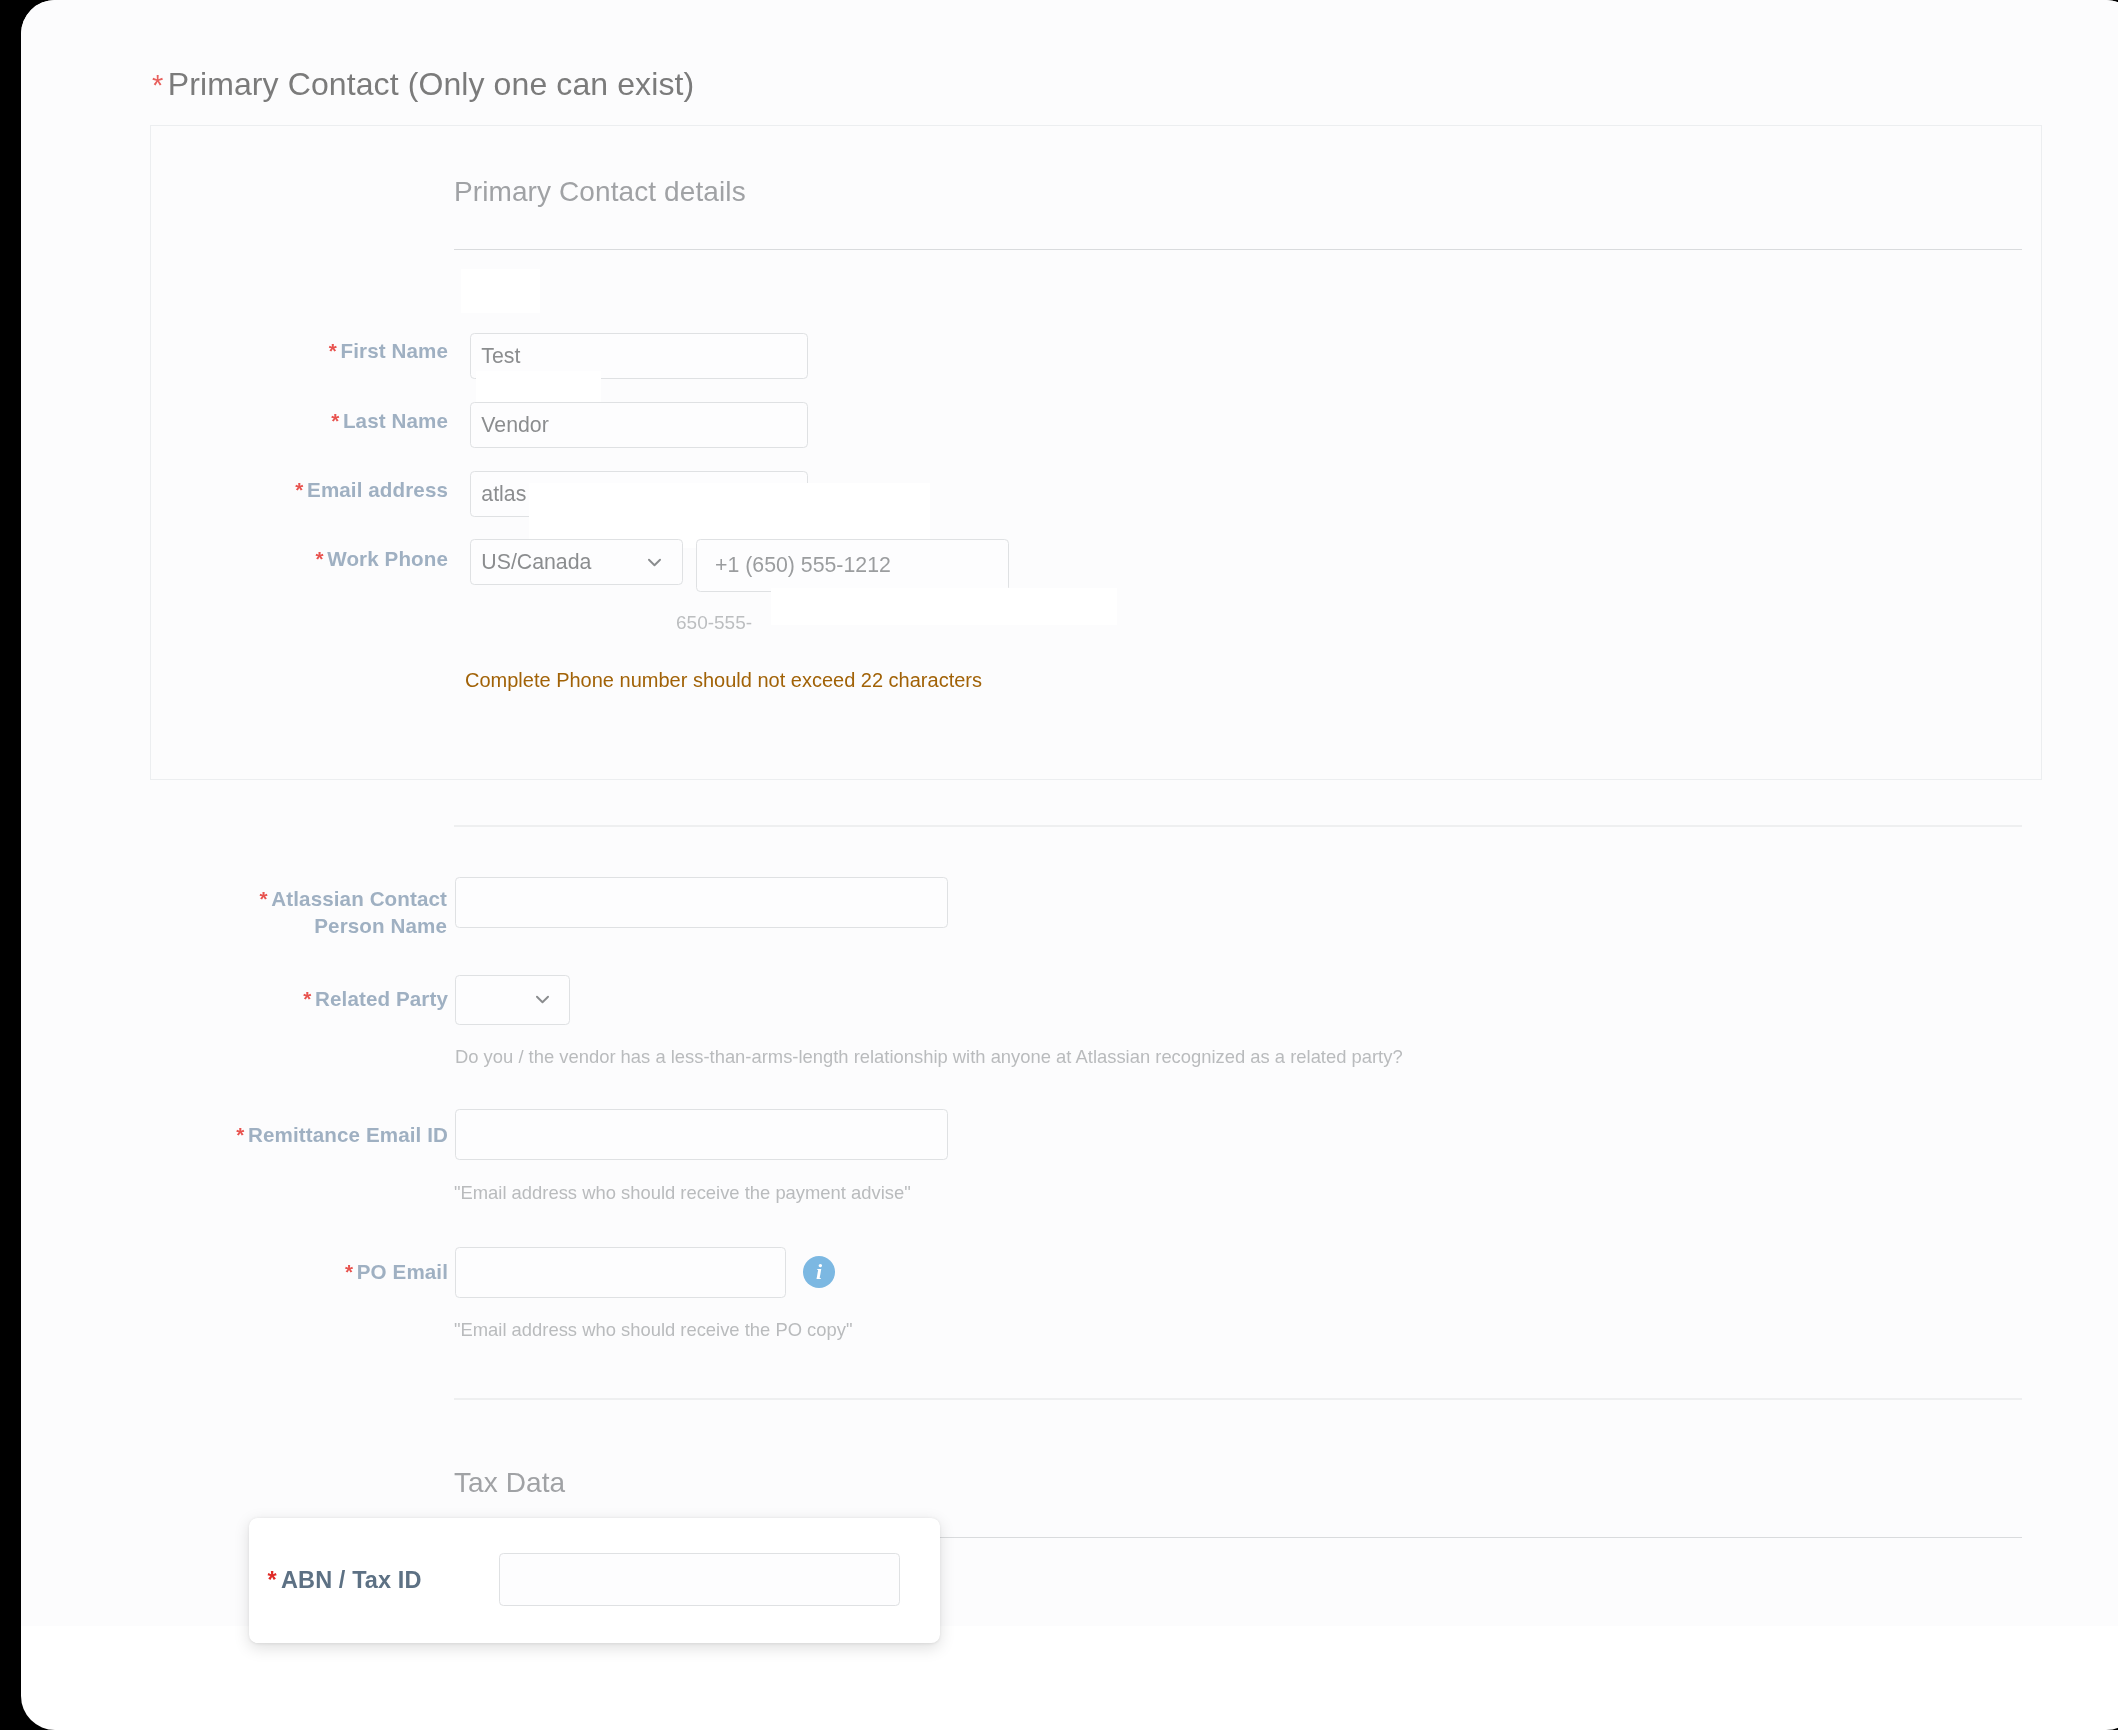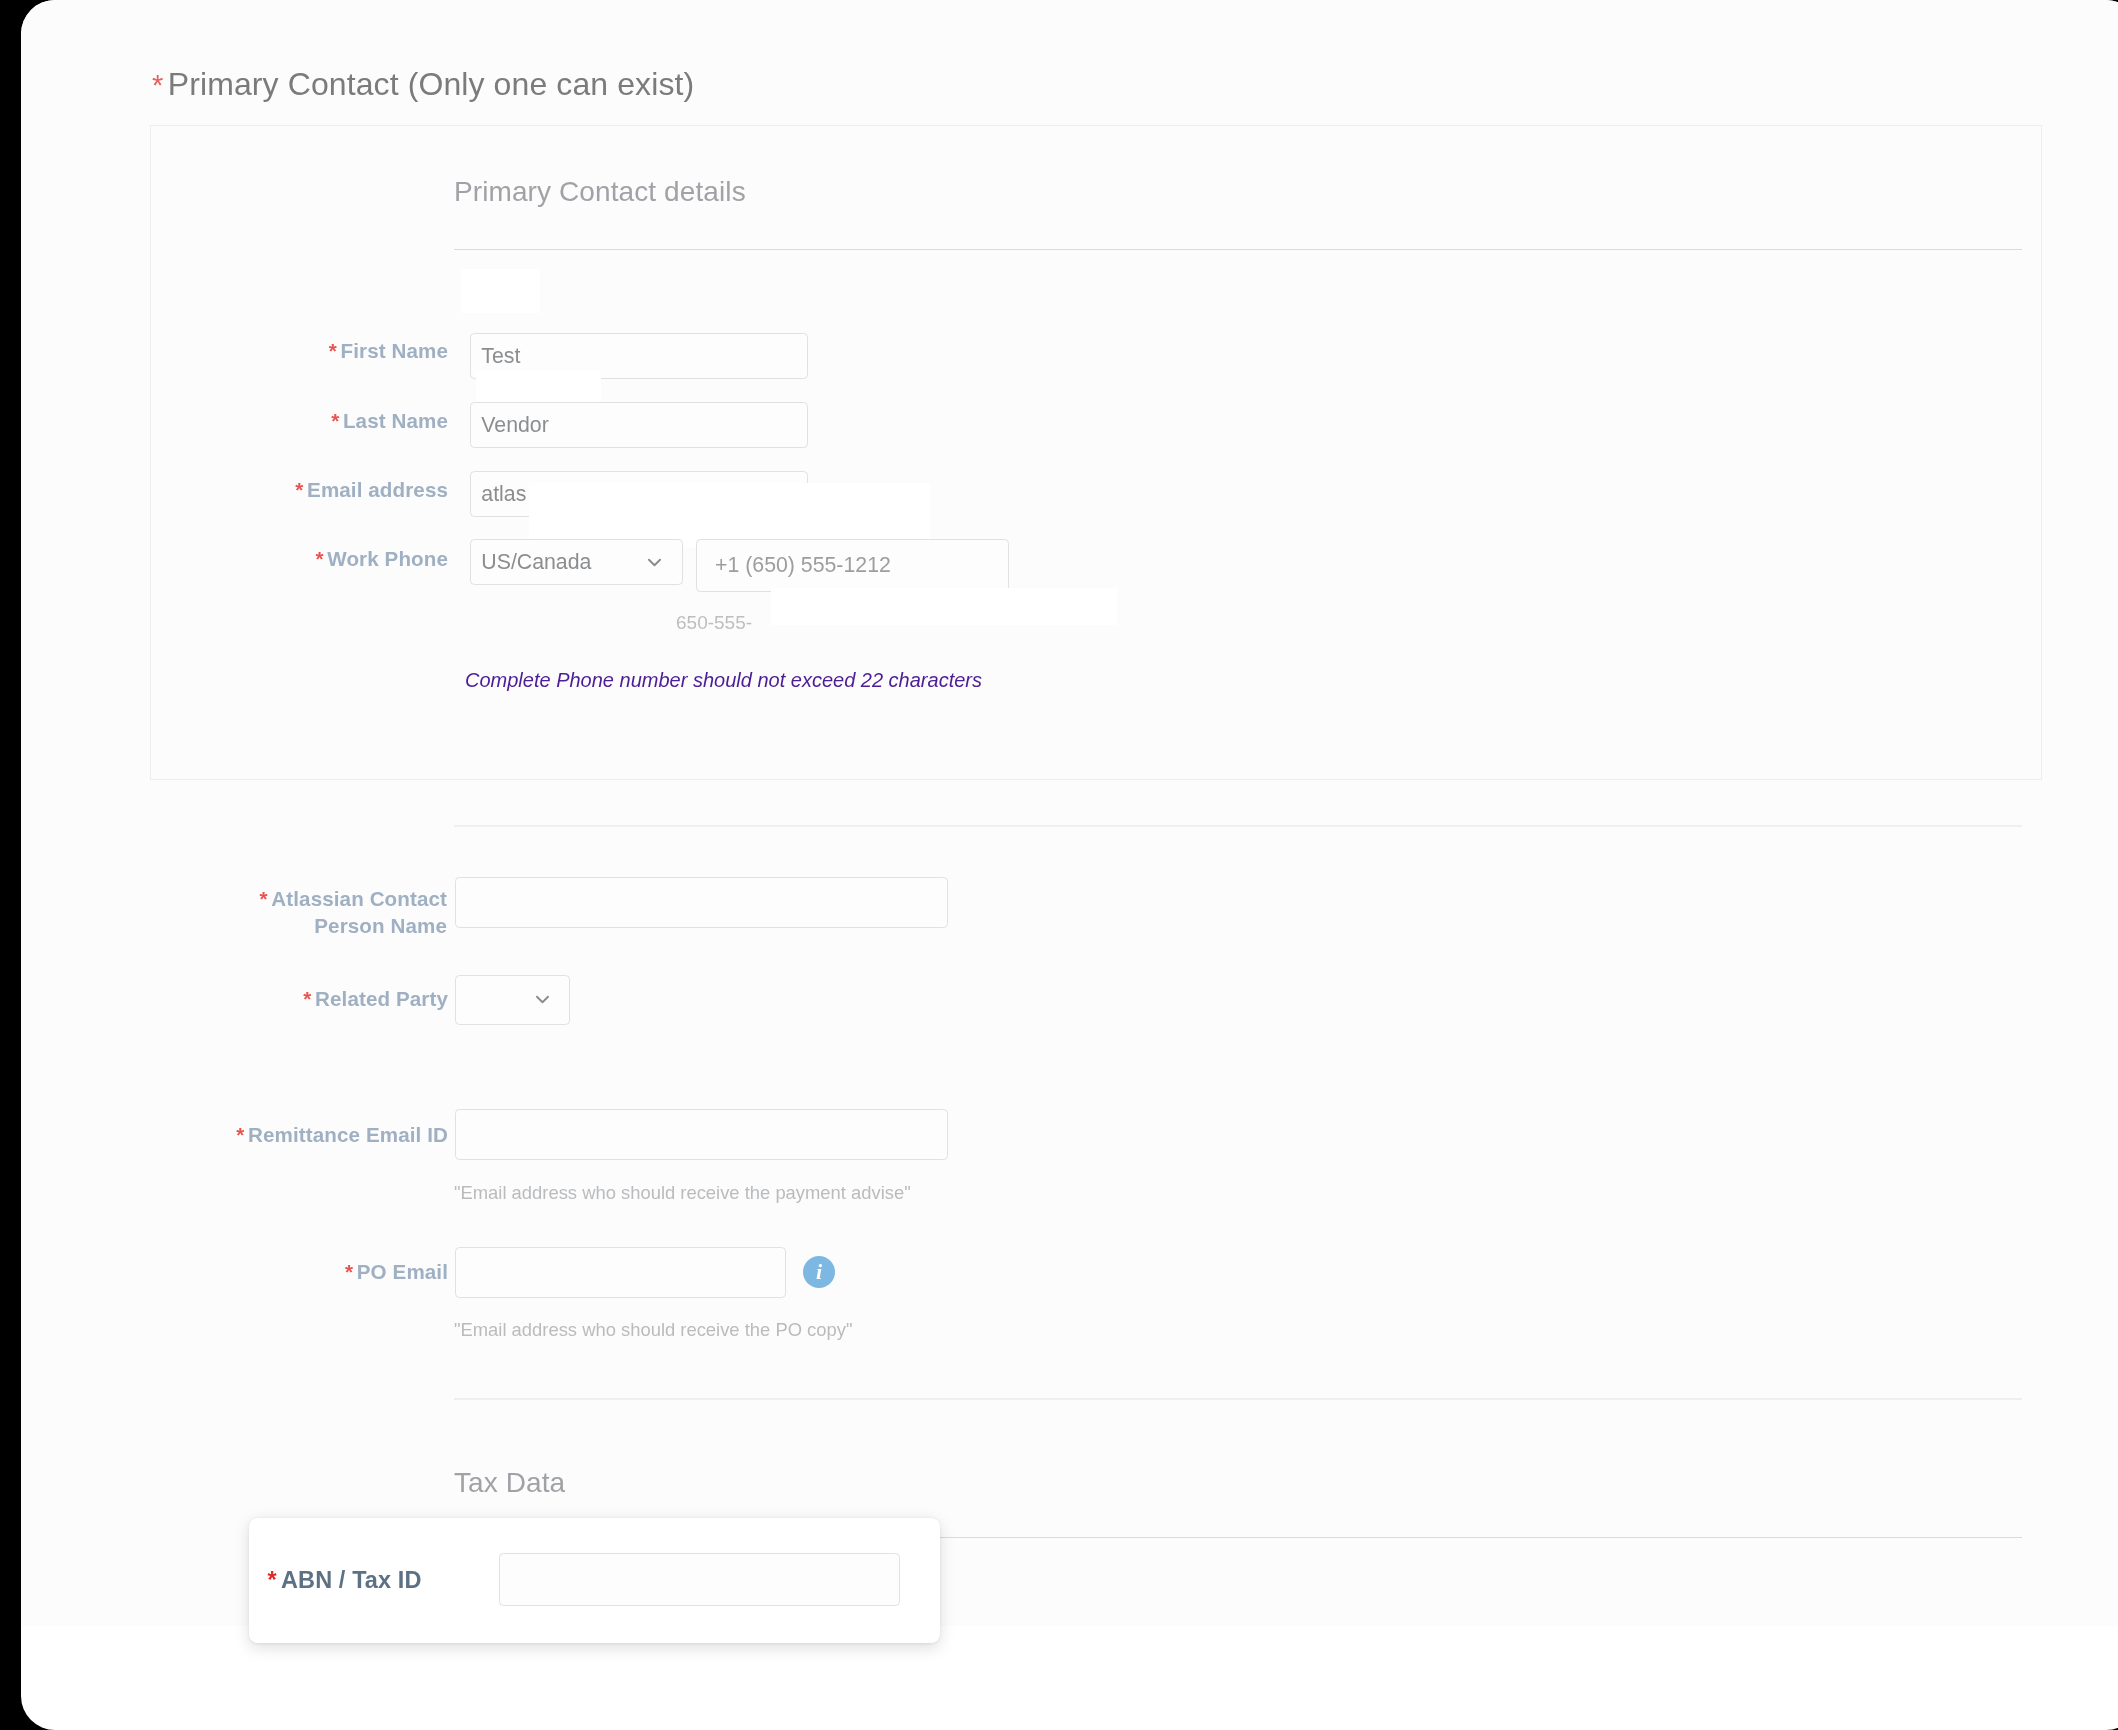--- a/index.html
+++ b/index.html
@@ -194,41 +194,42 @@
       <path d="M5 8.5 L12 15.5 L19 8.5" fill="none" stroke="#8a8c8e" stroke-width="2.4" stroke-linecap="round" stroke-linejoin="round"></path>
     </svg>
   </div>
 
   <input class="field" type="text" style="left: 675px; top: 539px; width: 313px; height: 53px; padding-left: 18px;" placeholder="+1 (650) 555-1212">
 
   <div class="hint-center" style="left:655px;top:611px;">650-555-</div>
 
   <div class="mask" style="left:750px;top:588px;width:346px;height:37px;"></div>
 
-  <div class="hint" style="left:444px;top:669px;font-size:20px;color:#4c1d95;font-style:italic;">Complete Phone number should not exceed 22 characters</div>
+  <div class="hint" style="left:444px;top:669px;font-size:20px;color:#a16207;">Complete Phone number should not exceed 22 characters</div>
 
   <div class="divider" style="left:433px;top:825px;width:1568px;"></div>
 
   <div class="lbl" style="left:132px;top:886px;width:294px;">
     <span class="req">*</span><span>Atlassian Contact</span><br>
     <span>Person Name</span>
   </div>
   <input class="field" type="text" style="left: 434px; top: 877px; width: 493px; height: 51px;">
 
   <div class="lbl" style="left:184px;top:986px;width:243px;">
     <span class="req">*</span><span>Related Party</span>
   </div>
   <div class="sel-wrap" style="left:434px;top:975px;">
     <select class="field" style="position:relative;left:0;top:0;width:115px;height:50px;">
       <option></option>
     </select>
     <svg class="sel-chevron" style="left:78px;top:15.4px;" viewBox="0 0 24 24">
       <path d="M5 8.5 L12 15.5 L19 8.5" fill="none" stroke="#8a8c8e" stroke-width="2.4" stroke-linecap="round" stroke-linejoin="round"></path>
     </svg>
   </div>
+  <div class="hint" style="left:434px;top:1045px;">Do you / the vendor has a less-than-arms-length relationship with anyone at Atlassian recognized as a related party?</div>
 
   <div class="lbl" style="left:118px;top:1122px;width:309px;">
     <span class="req">*</span><span>Remittance Email ID</span>
   </div>
   <input class="field" type="text" style="left: 434px; top: 1109px; width: 493px; height: 51px;">
   <div class="hint" style="left:433px;top:1181px;">"Email address who should receive the payment advise"</div>
 
   <div class="lbl" style="left:184px;top:1259px;width:243px;">
     <span class="req">*</span><span>PO Email</span>
   </div>

